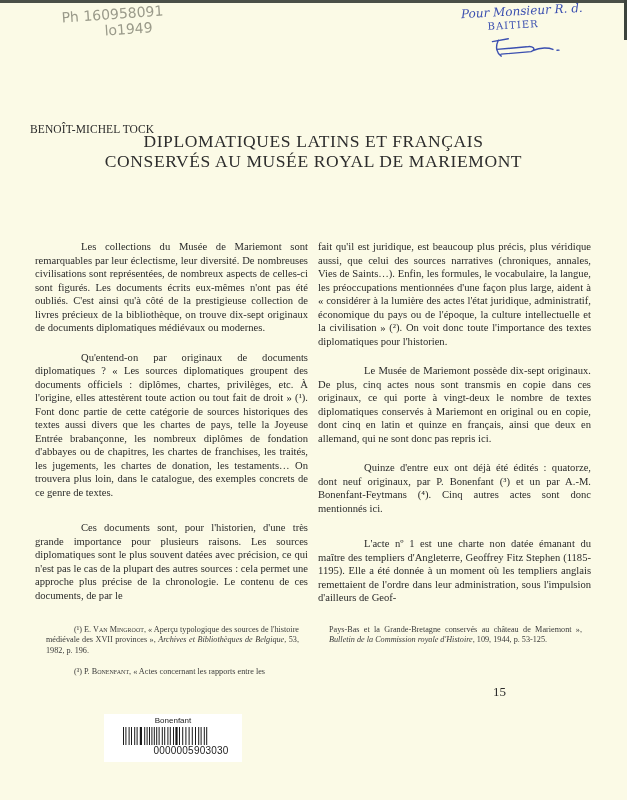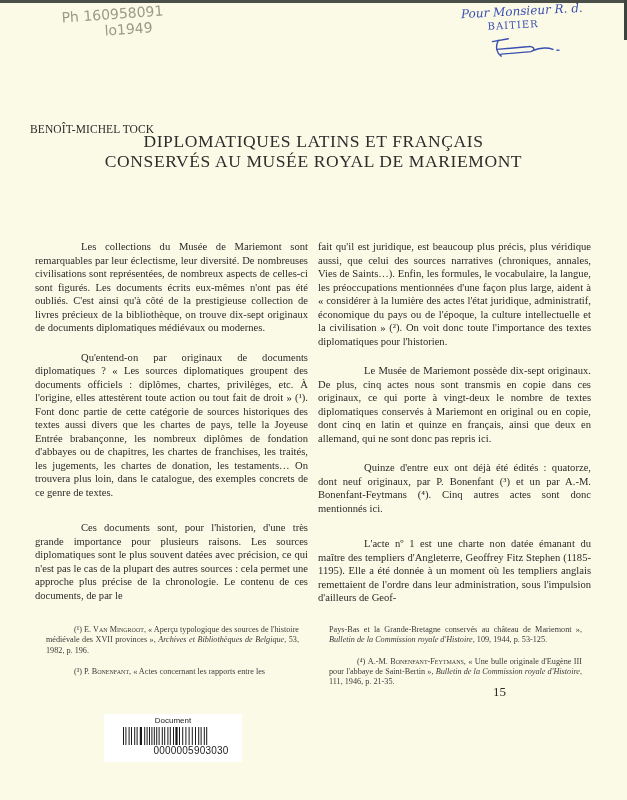--- a/index.html
+++ b/index.html
@@ -103,27 +103,26 @@
   <p>L'acte nº 1 est une charte non datée émanant du maître des templiers d'Angleterre, Geoffrey Fitz Stephen (1185-1195). Elle a été donnée à un moment où les templiers anglais remettaient de l'ordre dans leur administration, sous l'impulsion d'ailleurs de Geof-</p>
 </div>
 
 <div class="fn fn-left">
   <p><span>(¹)</span> <span class="sc">E. Van Mingroot</span><span>, « Aperçu typologique des sources de l'histoire médiévale des XVII provinces », </span><span class="it">Archives et Bibliothèques de Belgique</span><span>, 53, 1982, p. 196.</span></p>
   <p><span>(³)</span> <span class="sc">P. Bonenfant</span><span>, « Actes concernant les rapports entre les</span></p>
 </div>
 
 <div class="fn fn-right">
   <p class="cont"><span>Pays-Bas et la Grande-Bretagne conservés au château de Mariemont », </span><span class="it">Bulletin de la Commission royale d'Histoire</span><span>, 109, 1944, p. 53-125.</span></p>
-  <p><span>(⁴)</span> <span class="sc">A.-M. Bonenfant-Feytmans</span><span>, « Une bulle originale d'Eugène III pour l'abbaye de Saint-Bertin », </span><span class="it">Bulletin de la Commission royale d'Histoire</span><span>, 111, 1946, p. 21-35.</span></p>
 </div>
 
 <div class="pagenum">15</div>
 
 <div class="barcode">
-  <div class="label">Document</div>
+  <div class="label">Bonenfant</div>
   <svg class="bars" id="barcode-bars" viewBox="0 0 100 18" preserveAspectRatio="none">
       <rect x="0" y="0" width="1" height="18" fill="#1a1a1a"></rect>
       <rect x="2.4" y="0" width="1" height="18" fill="#1a1a1a"></rect>
       <rect x="5.6" y="0" width="1" height="18" fill="#1a1a1a"></rect>
       <rect x="8" y="0" width="1" height="18" fill="#1a1a1a"></rect>
       <rect x="11.2" y="0" width="1" height="18" fill="#1a1a1a"></rect>
       <rect x="13.6" y="0" width="1" height="18" fill="#1a1a1a"></rect>
       <rect x="16.8" y="0" width="2.2" height="18" fill="#1a1a1a"></rect>
       <rect x="21.200000000000003" y="0" width="1" height="18" fill="#1a1a1a"></rect>
       <rect x="23.6" y="0" width="1" height="18" fill="#1a1a1a"></rect>

